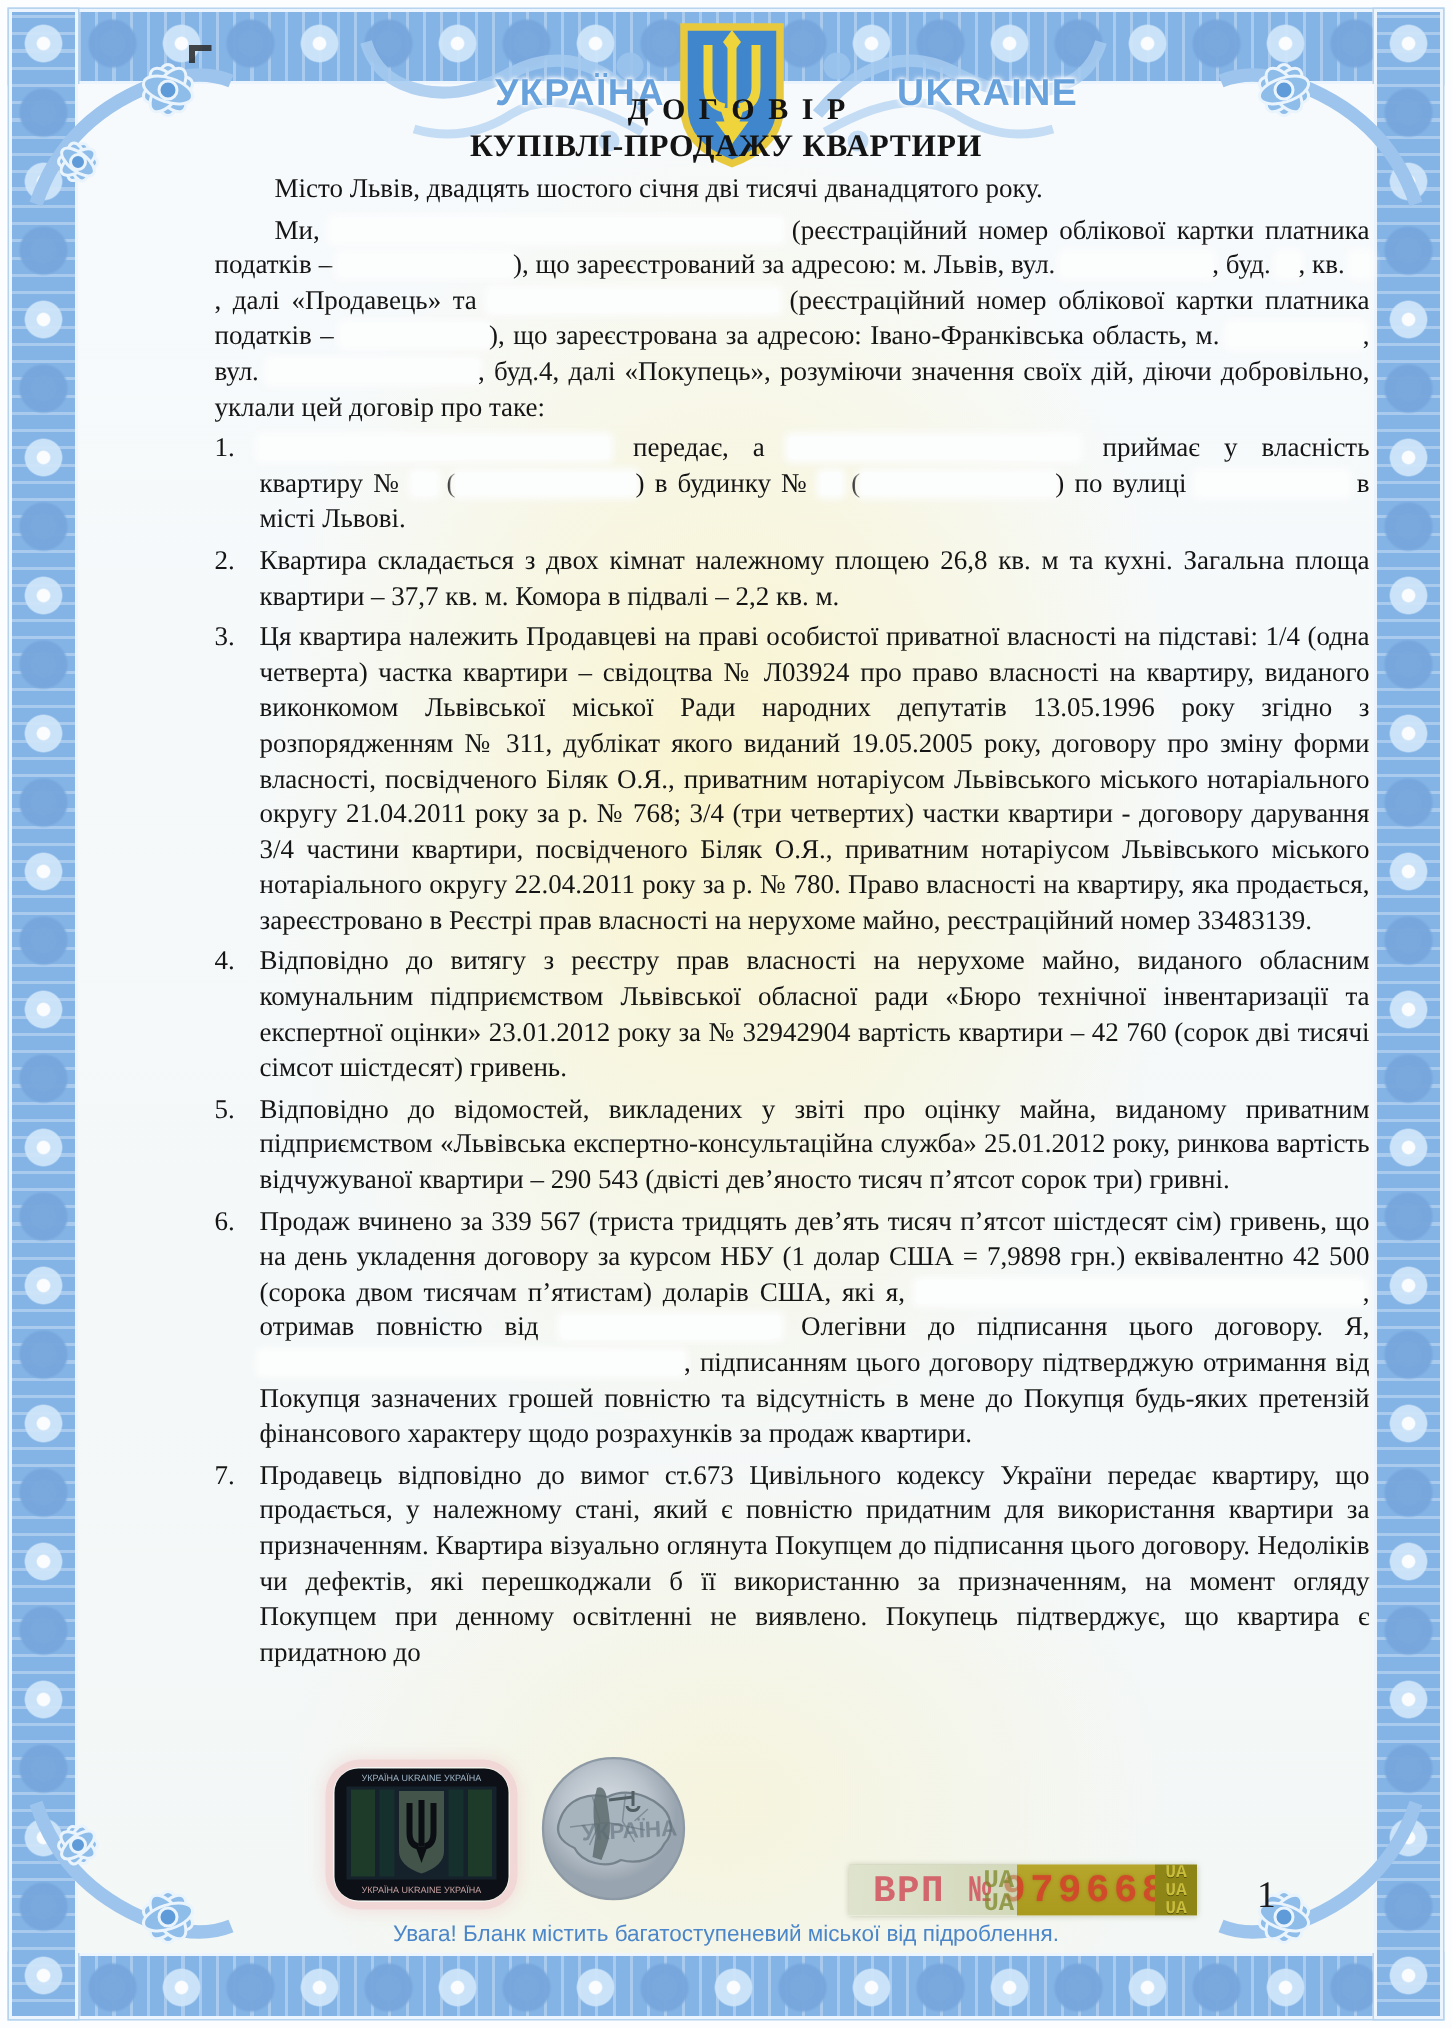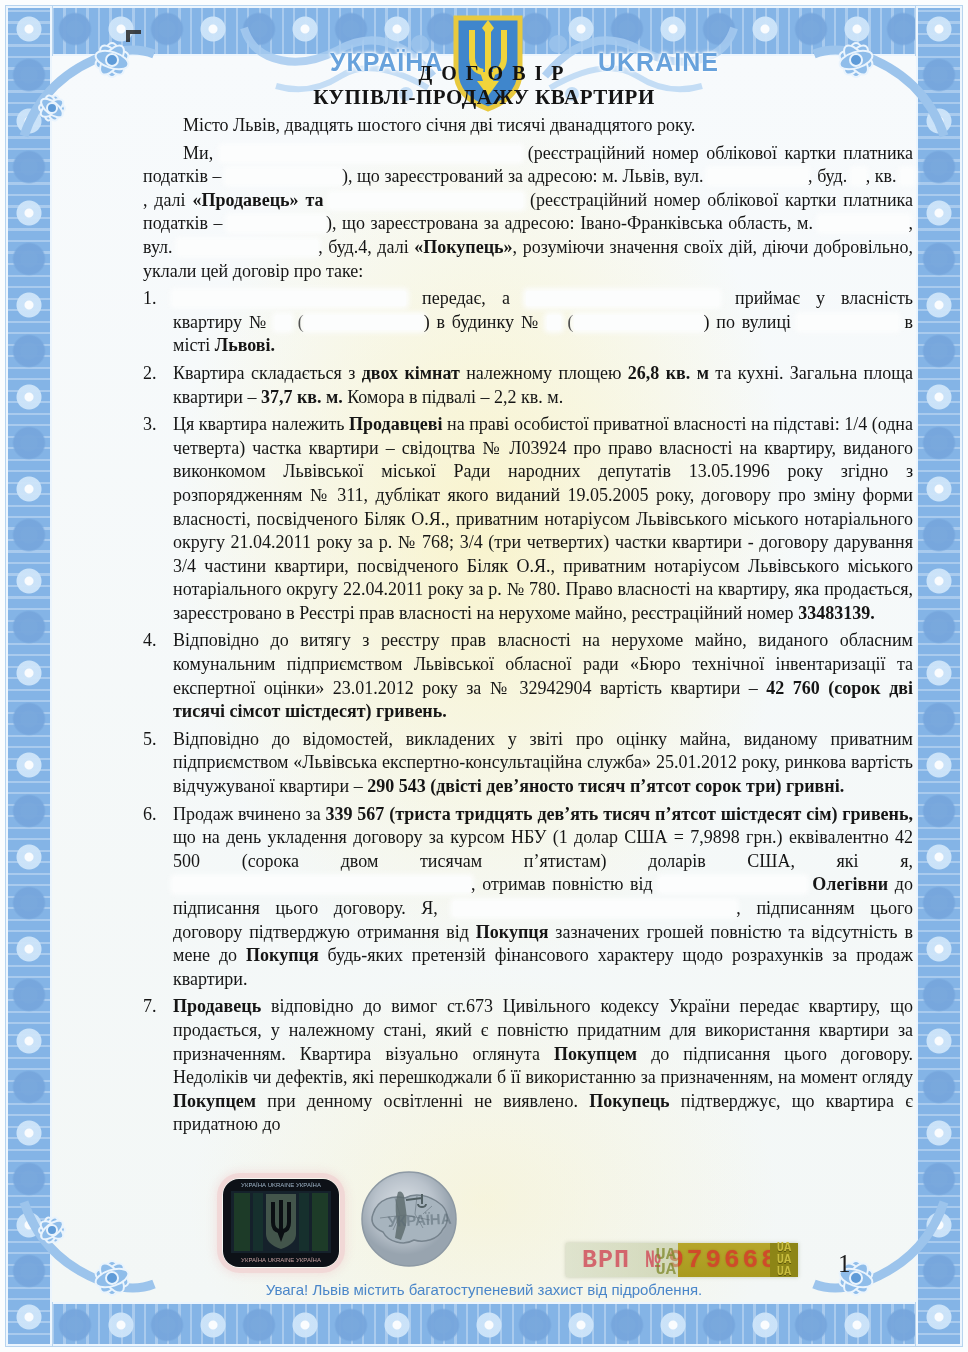--- a/index.html
+++ b/index.html
@@ -49,21 +49,21 @@
     font-weight:bold;font-size:20px;letter-spacing:2px;color:#141414;margin-left:16px;}
   .title2{position:absolute;left:0;right:0;top:85px;text-align:center;z-index:3;
     font-weight:bold;font-size:21px;letter-spacing:.5px;color:#141414;}
   
   .bodytext{position:absolute;left:100px;width:770px;top:114px;z-index:1;
     font-size:18px;line-height:23.6px;color:#151515;text-align:justify;margin-left:43px;}
   .para{margin:0 0 4px;text-indent:40px;}
   .item{display:flex;margin:0 0 4px;}
   .item .num{flex:0 0 30px;}
   .item .txt{flex:1;text-align:justify;}
-  .bold{font-weight:bold;}
+  .bold{font-weight:normal;}
   .redact{display:inline-block;height:15px;background:#fcfdfd;border-radius:2px;
     vertical-align:-2px;box-shadow:0 0 5px 3px rgba(252,253,253,.95);}
   
   .stamp-square{position:absolute;left:222px;top:1178px;z-index:4;border-radius:18px;
     box-shadow:0 0 0 5px rgba(240,211,211,.75),0 0 9px 7px rgba(240,205,205,.45);}
   .stamp-round{position:absolute;left:360px;top:1170px;z-index:4;}
   .serial{position:absolute;left:566px;top:1243px;height:34px;display:flex;z-index:4;
     font-family:Liberation Mono, monospace;box-shadow:0 0 4px rgba(120,130,90,.4);}
   .serial-left{width:112px;position:relative;display:flex;align-items:center;justify-content:center;
     background:linear-gradient(90deg,rgba(196,206,176,.45),rgba(188,196,150,.6));}
@@ -289,15 +289,15 @@
     </div>
     <div class="serial-end">
       <span>UA</span>
       <span>UA</span>
       <span>UA</span>
     </div>
   </div>
 
   <div class="pagenum">1</div>
 
-  <div class="warning">Увага! Львів містить багатоступеневий захист від підроблення.</div>
+  <div class="warning">Увага! Бланк містить багатоступеневий міської від підроблення.</div>
 
 </div>
 
 </body></html>

